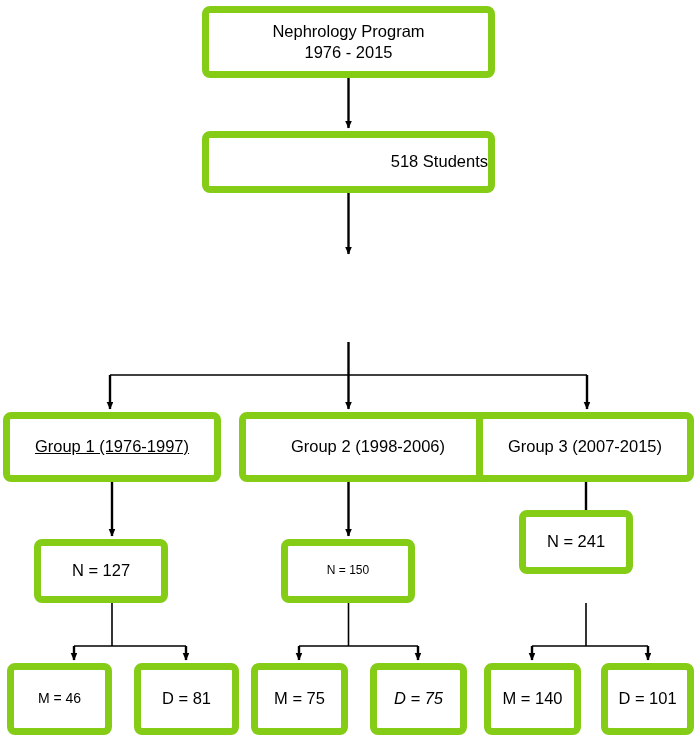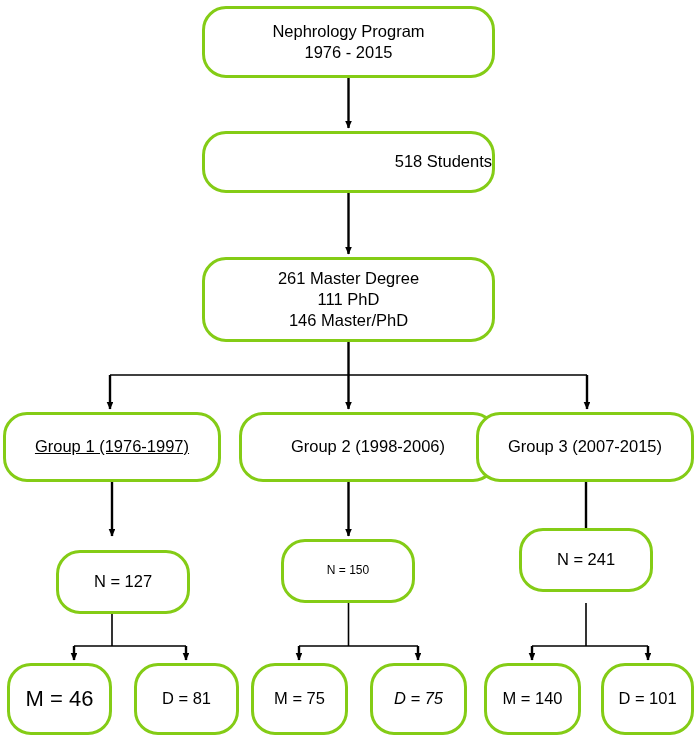--- a/index.html
+++ b/index.html
@@ -19,45 +19,45 @@
     position: absolute;
     left: 0;
     top: 0;
     width: 697px;
     height: 740px;
   }
   .node {
     position: absolute;
     box-sizing: border-box;
     background: #ffffff;
-    border: 3px solid #84cc16;
-    border-radius: 24px;
+    border: 7px solid #84cc16;
+    border-radius: 8px;
     display: flex;
     flex-direction: column;
     align-items: center;
     justify-content: center;
     text-align: center;
     color: #000000;
     z-index: 2;
   }
   .node .line {
     display: block;
     white-space: nowrap;
     line-height: 1.28;
   }
   .n-root   { left: 202px; top: 6px;   width: 293px; height: 72px;  font-size: 16.5px; }
   .n-stud   { left: 202px; top: 131px; width: 293px; height: 62px;  font-size: 16.5px; align-items: flex-end; }
   .n-deg    { left: 202px; top: 257px; width: 293px; height: 85px;  font-size: 16.5px; }
   .n-g1     { left: 3px;   top: 412px; width: 218px; height: 70px;  font-size: 16.5px; text-decoration: underline; }
   .n-g2     { left: 239px; top: 412px; width: 258px; height: 70px;  font-size: 16.5px; }
   .n-g3     { left: 476px; top: 412px; width: 218px; height: 70px;  font-size: 16.5px; align-items: center; }
-  .n-n1     { left: 56px;  top: 539px; width: 134px; height: 64px;  font-size: 16.5px; margin-top: 11px; }
+  .n-n1     { left: 34px;  top: 539px; width: 134px; height: 64px;  font-size: 16.5px; }
   .n-n2     { left: 281px; top: 539px; width: 134px; height: 64px;  font-size: 12px; }
-  .n-n3     { left: 519px; top: 528px; width: 134px; height: 64px;  font-size: 16.5px; }
-  .n-l1     { left: 7px;   top: 663px; width: 105px; height: 72px;  font-size: 22px; }
+  .n-n3     { left: 519px; top: 510px; width: 114px; height: 64px;  font-size: 16.5px; }
+  .n-l1     { left: 7px;   top: 663px; width: 105px; height: 72px;  font-size: 14px; }
   .n-l2     { left: 134px; top: 663px; width: 105px; height: 72px;  font-size: 16.5px; }
   .n-l3     { left: 251px; top: 663px; width: 97px;  height: 72px;  font-size: 16.5px; }
   .n-l4     { left: 370px; top: 663px; width: 97px;  height: 72px;  font-size: 16.5px; font-style: italic; }
   .n-l5     { left: 484px; top: 663px; width: 97px;  height: 72px;  font-size: 16.5px; }
   .n-l6     { left: 601px; top: 663px; width: 93px;  height: 72px;  font-size: 16.5px; }
 </style>
 </head>
 <body>
 
 <div id="diagram-root">
@@ -101,25 +101,20 @@
 
   <div class="node n-root">
     <span class="line">Nephrology Program</span>
     <span class="line">1976 - 2015</span>
   </div>
 
   <div class="node n-stud">
     <span class="line">518 Students</span>
   </div>
 
-  <div class="node n-deg">
-    <span class="line">261 Master Degree</span>
-    <span class="line">111 PhD</span>
-    <span class="line">146 Master/PhD</span>
-  </div>
 
   <div class="node n-g1">
     <span class="line">Group 1 (1976-1997)</span>
   </div>
   <div class="node n-g2">
     <span class="line">Group 2 (1998-2006)</span>
   </div>
   <div class="node n-g3">
     <span class="line">Group 3 (2007-2015)</span>
   </div>

